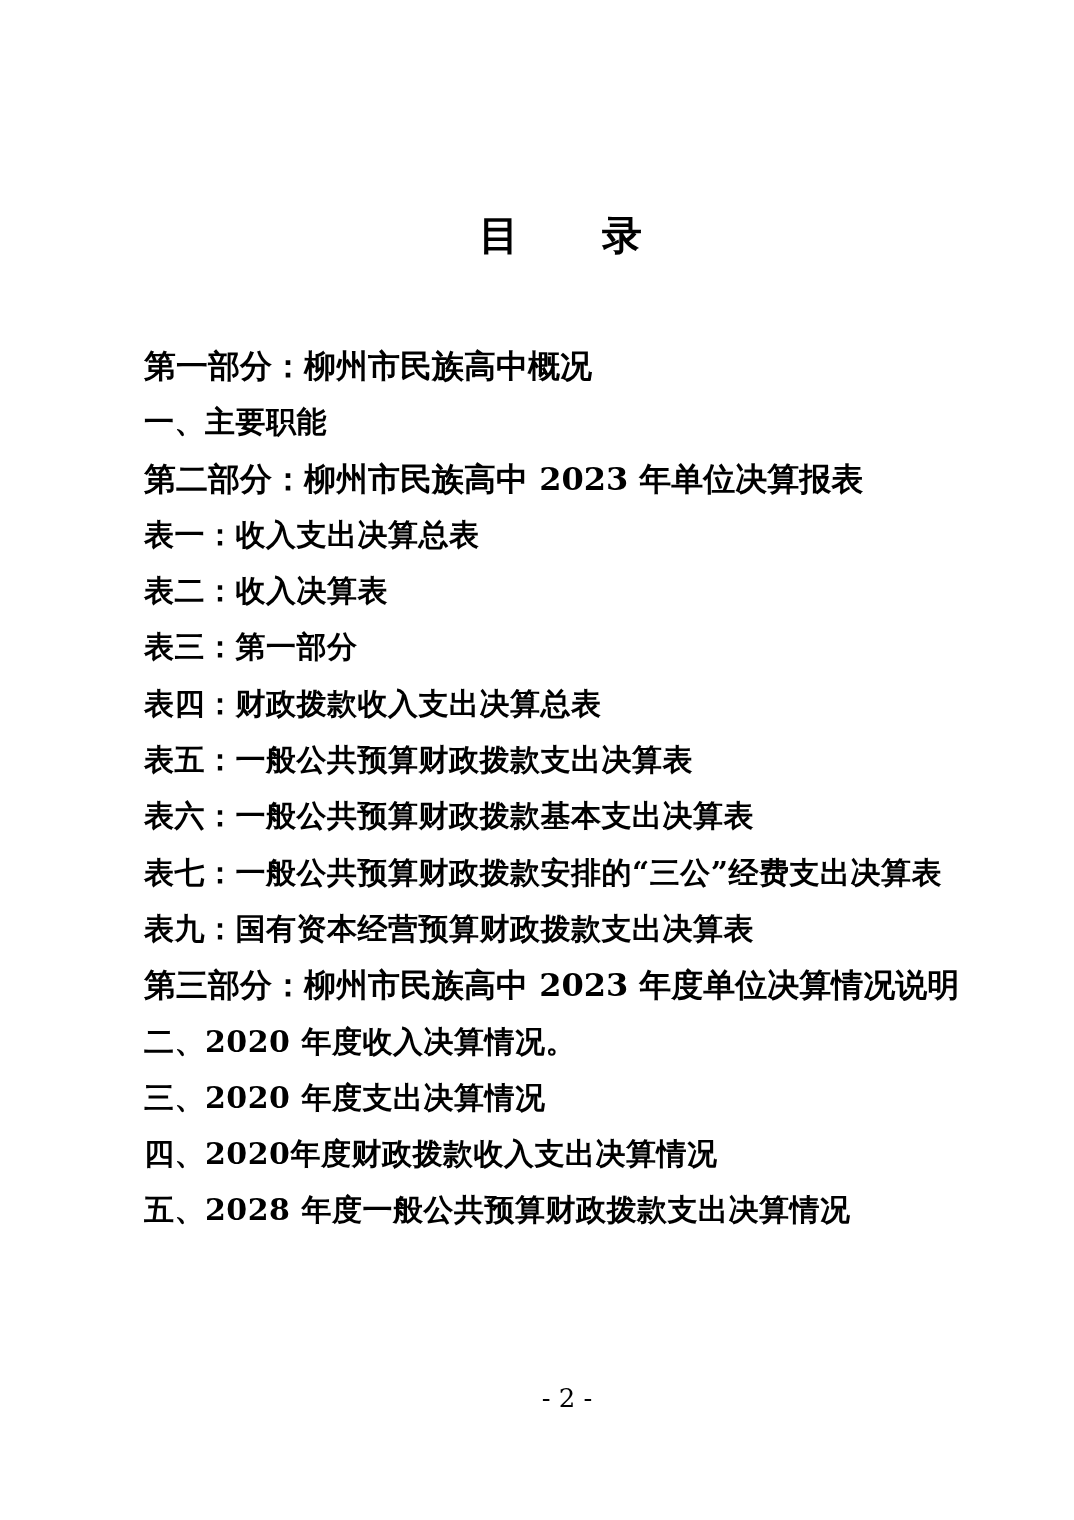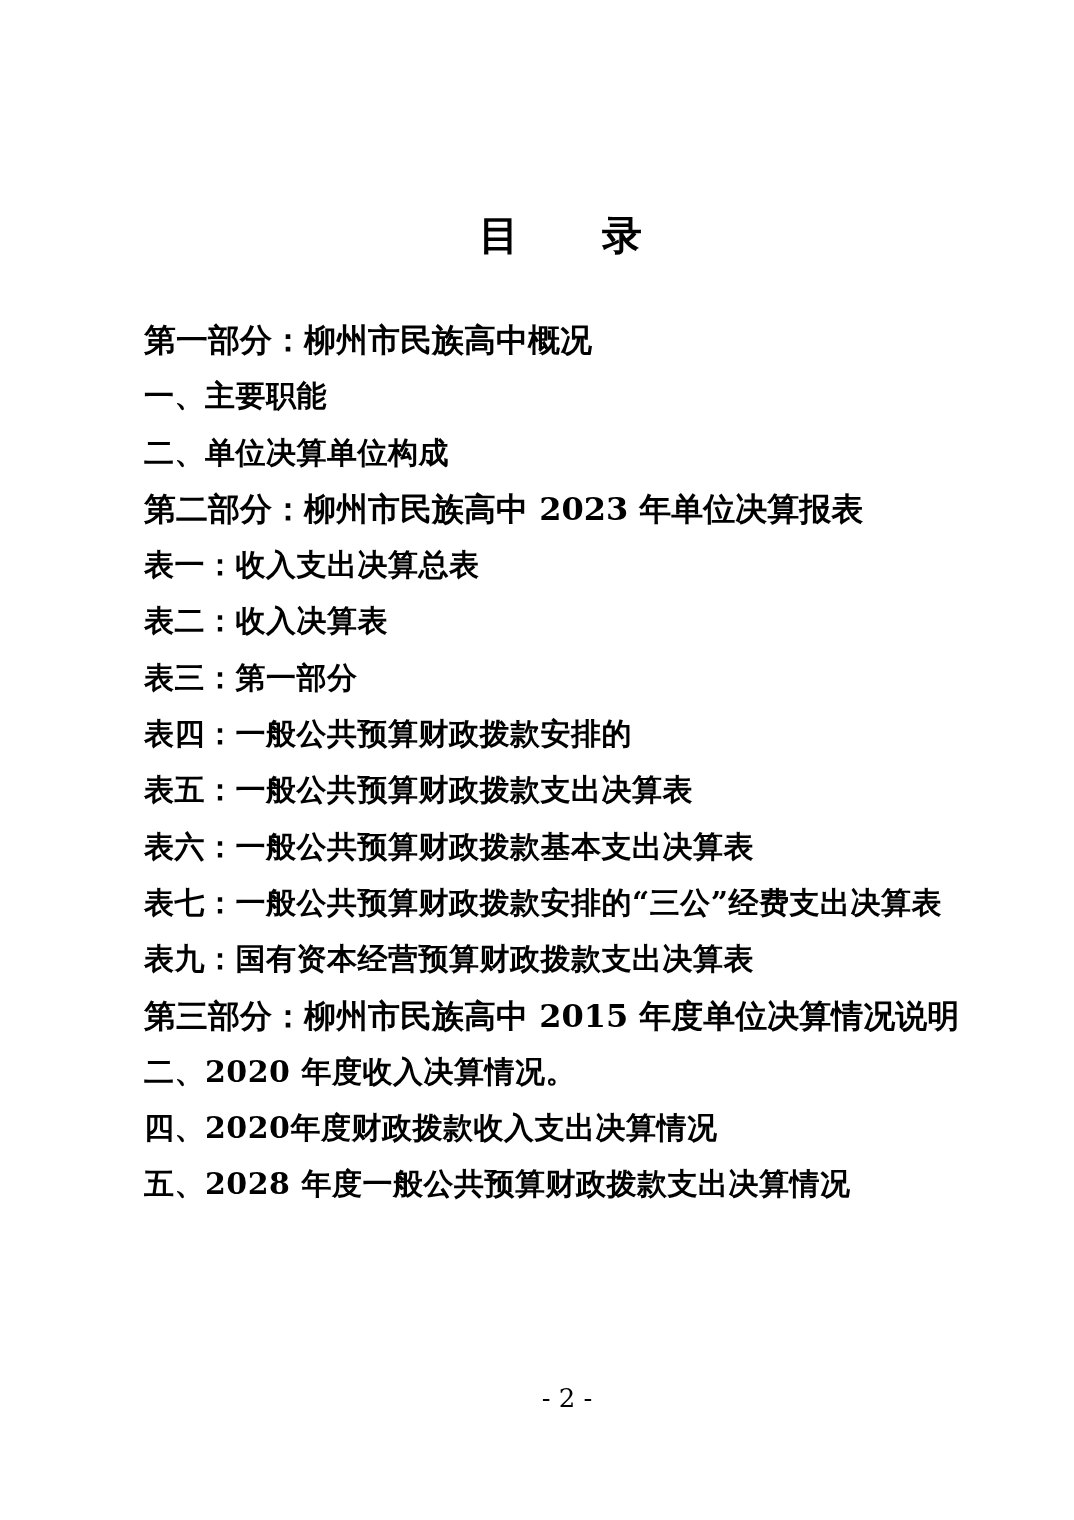--- a/index.html
+++ b/index.html
@@ -31,21 +31,21 @@
     height: 56px;
     line-height: 56px;
     text-align: center;
     font-size: 40px;
     font-weight: 700;
     white-space: pre;
     letter-spacing: 1px;
   }
   .toc-list {
     position: absolute;
-    top: 312px;
+    top: 338px;
     left: 0;
     right: 0;
   }
   .toc-item {
     height: 56.3px;
     line-height: 56.3px;
     font-size: 30px;
     font-weight: 700;
     white-space: nowrap;
     letter-spacing: 0.5px;
@@ -71,32 +71,32 @@
 <body>
 
 <div class="doc-page">
   <div class="content">
 
     <div class="doc-title">目　　录</div>
 
     <div class="toc-list">
       <div class="toc-item heading">第一部分：柳州市民族高中概况</div>
       <div class="toc-item">一、主要职能</div>
-      <div class="toc-item">二、单位决算单位构成</div>
       <div class="toc-item heading">第二部分：柳州市民族高中 2023 年单位决算报表</div>
       <div class="toc-item">表一：收入支出决算总表</div>
       <div class="toc-item">表二：收入决算表</div>
       <div class="toc-item">表三：第一部分</div>
-      <div class="toc-item">表四：一般公共预算财政拨款安排的</div>
+      <div class="toc-item">表四：财政拨款收入支出决算总表</div>
       <div class="toc-item">表五：一般公共预算财政拨款支出决算表</div>
       <div class="toc-item">表六：一般公共预算财政拨款基本支出决算表</div>
       <div class="toc-item">表七：一般公共预算财政拨款安排的“三公”经费支出决算表</div>
       <div class="toc-item">表九：国有资本经营预算财政拨款支出决算表</div>
-      <div class="toc-item heading">第三部分：柳州市民族高中 2015 年度单位决算情况说明</div>
+      <div class="toc-item heading">第三部分：柳州市民族高中 2023 年度单位决算情况说明</div>
       <div class="toc-item">二、2020 年度收入决算情况。</div>
+      <div class="toc-item">三、2020 年度支出决算情况</div>
       <div class="toc-item">四、2020年度财政拨款收入支出决算情况</div>
       <div class="toc-item">五、2028 年度一般公共预算财政拨款支出决算情况</div>
     </div>
 
     <div class="page-footer">- 2 -</div>
 
   </div>
 </div>
 
 </body></html>

